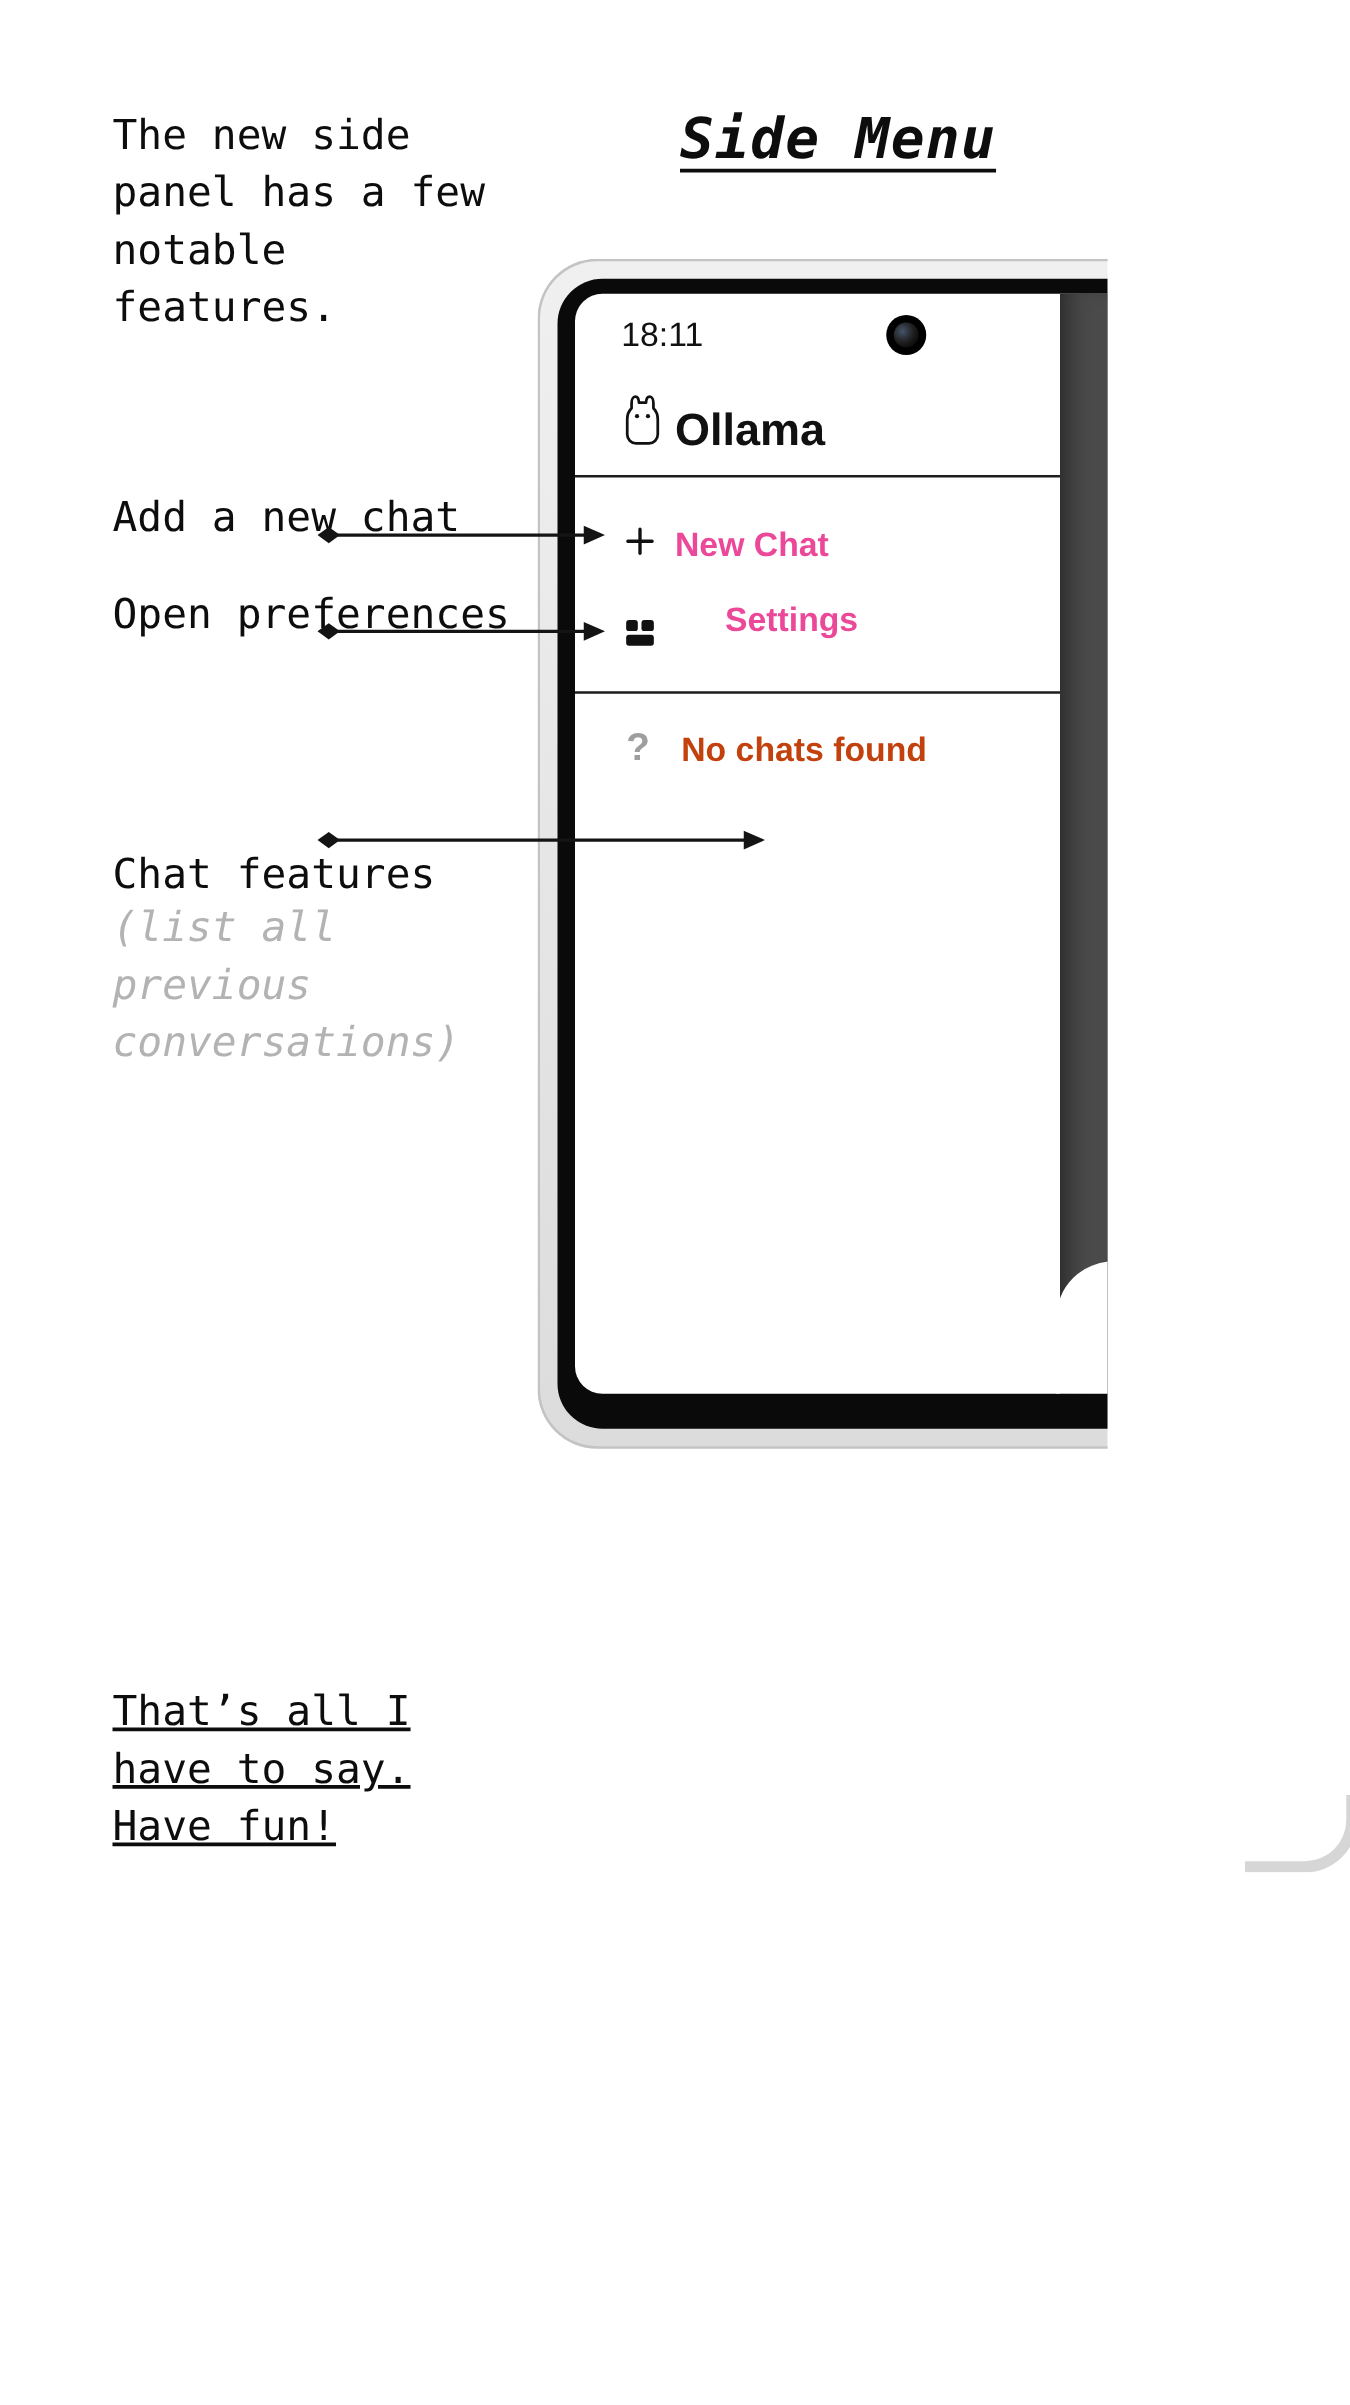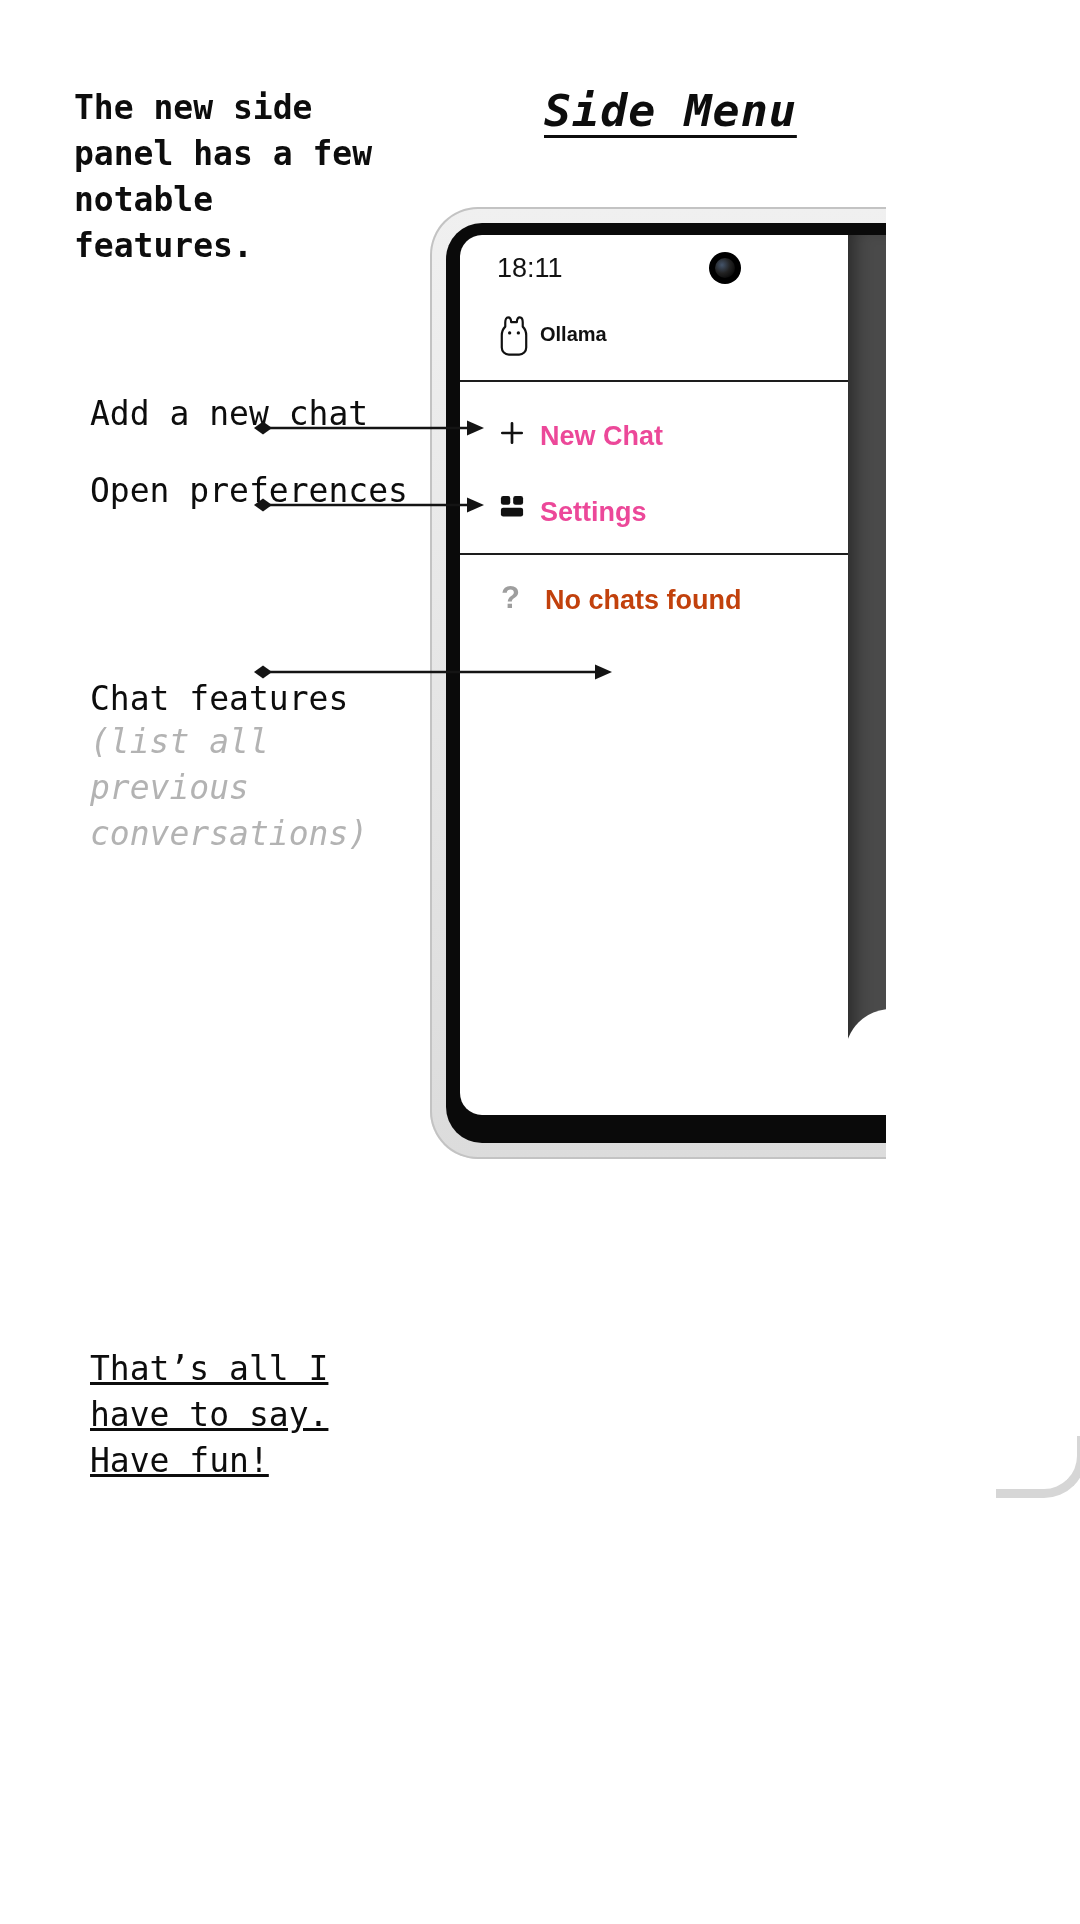--- a/index.html
+++ b/index.html
@@ -85,39 +85,39 @@
   .camera::after {
     content: "";
     position: absolute; left: 6px; top: 6px;
     width: 20px; height: 20px; border-radius: 50%;
     background: radial-gradient(circle at 35% 35%, #44546a 0%, #222 45%, #0c0c0c 75%);
   }
 
   .app-header-icon { position: absolute; left: 36px; top: 80px; width: 36px; height: 42px; }
   .app-name {
     position: absolute; left: 80px; top: 88px;
-    font-size: 20px; font-weight: 700; color: #111;
+    font-size: 36px; font-weight: 700; color: #111;
   }
 
   .divider {
     position: absolute; left: 0; width: 388px; height: 2px;
     background: #1d1d1d;
   }
   .divider.d1 { top: 145px; }
   .divider.d2 { top: 318px; }
 
   .menu-icon { position: absolute; left: 38px; width: 28px; height: 28px; }
   .mi-newchat .menu-icon { top: 184px; }
   .mi-settings .menu-icon { top: 257px; }
   .menu-label {
     position: absolute; left: 80px;
     font-size: 27px; font-weight: 700; color: #ec4899;
   }
   .mi-newchat .menu-label { top: 186px; }
-  .mi-settings .menu-label { top: 262px; }
+  .mi-settings .menu-label { top: 246px; margin-left: 40px; }
 
   .empty-q {
     position: absolute; left: 41px; top: 345px;
     font-size: 31px; font-weight: 700; color: #9e9e9e;
   }
   .empty-text {
     position: absolute; left: 85px; top: 350px;
     font-size: 27px; font-weight: 700; color: #c2410c;
   }
 
@@ -146,21 +146,21 @@
     border-right: 9px solid #d6d6d6;
     border-bottom: 9px solid #d6d6d6;
     border-bottom-right-radius: 42px;
   }
 </style>
 </head>
 <body>
 
 <div id="page-title">Side Menu</div>
 
-<div class="note" style="left:74px; top:85px;font-weight:bold;">The new side
+<div class="note" style="left:90px; top:85px;">The new side
 panel has a few
 notable
 features.</div>
 
 <div class="note" style="left:90px; top:391px;">Add a new chat</div>
 
 <div class="note" style="left:90px; top:468px;">Open preferences</div>
 
 <div class="note" style="left:90px; top:676px;">Chat features</div>
 

